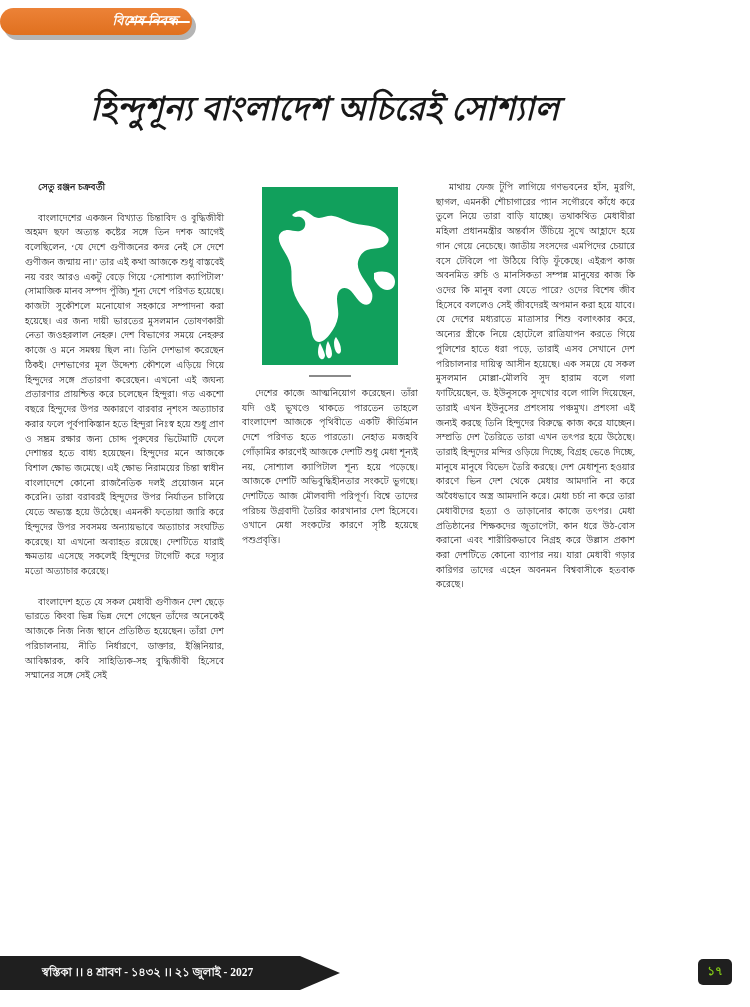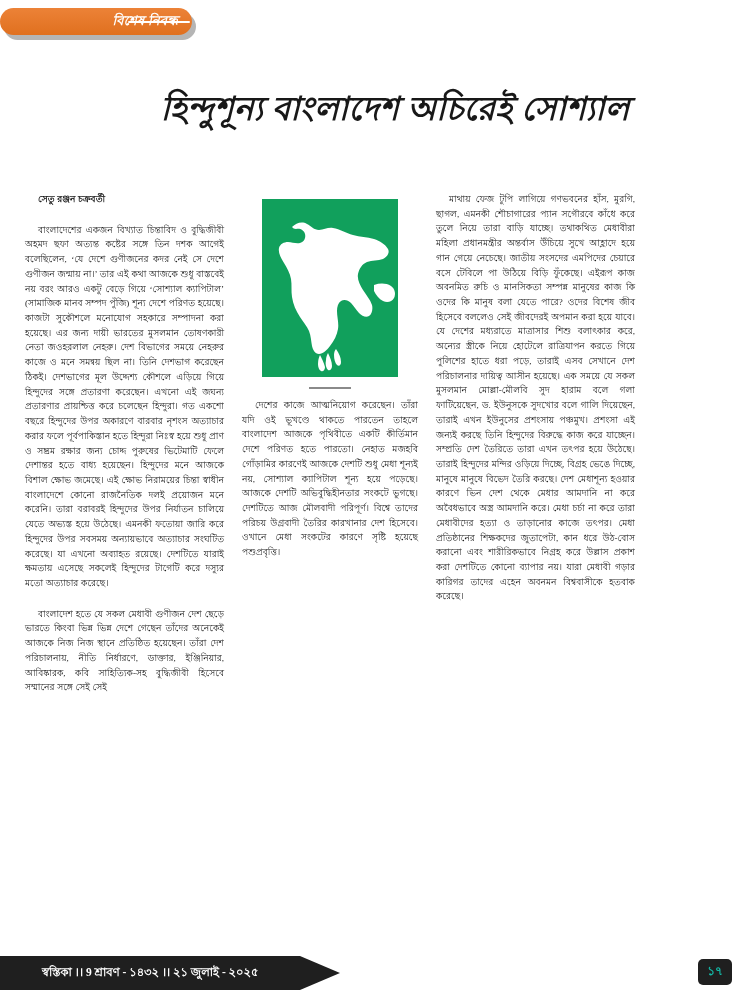--- a/index.html
+++ b/index.html
@@ -67,36 +67,35 @@
     background: #ffffff;
     border-radius: 2px;
   }
 
   
   .headline {
     position: absolute;
     left: 90px;
     top: 62px;
     width: 610px;
-    text-align: center;
     font-family: "Liberation Serif", "DejaVu Serif", serif;
     font-weight: 700;
     font-style: italic;
     font-size: 33px;
     line-height: 1.52;
     letter-spacing: .2px;
     color: #181818;
   }
   .headline .hl-line { display: block; white-space: nowrap; }
 
   
   .cols {
     position: absolute;
     left: 25px;
-    top: 192px;
+    top: 180px;
     width: 700px;
     height: 745px;
     display: flex;
     gap: 18px;
   }
   .col {
     width: 199px;
     position: relative;
   }
   .col-mid { width: 176px; }
@@ -183,21 +182,21 @@
     position: absolute;
     right: 18px;
     bottom: 22px;
     width: 34px;
     height: 26px;
     background: #1f1f1f;
     border-radius: 5px;
     display: flex;
     align-items: center;
     justify-content: center;
-    color: #14b8a6;
+    color: #84cc16;
     font-size: 12px;
     font-weight: 700;
     font-family: "Liberation Serif", "DejaVu Serif", serif;
   }
 </style>
 </head>
 <body>
 
 <div class="banner-wrap">
   <div class="banner-shadow"></div>
@@ -246,15 +245,15 @@
   </div>
 
   <div class="col col-right">
     <p>মাথায় ফেজ টুপি লাগিয়ে গণভবনের হাঁস, মুরগি, ছাগল, এমনকী শৌচাগারের প্যান সগৌরবে কাঁধে করে তুলে নিয়ে তারা বাড়ি যাচ্ছে। তথাকথিত মেধাবীরা মহিলা প্রধানমন্ত্রীর অন্তর্বাস উঁচিয়ে সুখে আহ্লাদে হয়ে গান গেয়ে নেচেছে। জাতীয় সংসদের এমপিদের চেয়ারে বসে টেবিলে পা উঠিয়ে বিড়ি ফুঁকেছে। এইরূপ কাজ অবনমিত রুচি ও মানসিকতা সম্পন্ন মানুষের কাজ কি ওদের কি মানুষ বলা যেতে পারে? ওদের বিশেষ জীব হিসেবে বললেও সেই জীবদেরই অপমান করা হয়ে যাবে। যে দেশের মধ্যরাতে মাত্রাসার শিশু বলাৎকার করে, অন্যের স্ত্রীকে নিয়ে হোটেলে রাত্রিযাপন করতে গিয়ে পুলিশের হাতে ধরা পড়ে, তারাই এসব সেখানে দেশ পরিচালনার দায়িত্ব আসীন হয়েছে। এক সময়ে যে সকল মুসলমান মোল্লা-মৌলবি সুদ হারাম বলে গলা ফাটিয়েছেন, ড. ইউনুসকে সুদখোর বলে গালি দিয়েছেন, তারাই এখন ইউনুসের প্রশংসায় পঞ্চমুখ। প্রশংসা এই জন্যই করছে তিনি হিন্দুদের বিরুদ্ধে কাজ করে যাচ্ছেন। সম্প্রতি দেশ তৈরিতে তারা এখন তৎপর হয়ে উঠেছে। তারাই হিন্দুদের মন্দির ওড়িয়ে দিচ্ছে, বিগ্রহ ভেঙে দিচ্ছে, মানুষে মানুষে বিভেদ তৈরি করছে। দেশ মেধাশূন্য হওয়ার কারণে ভিন দেশ থেকে মেধার আমদানি না করে অবৈধভাবে অস্ত্র আমদানি করে। মেধা চর্চা না করে তারা মেধাবীদের হত্যা ও তাড়ানোর কাজে তৎপর। মেধা প্রতিষ্ঠানের শিক্ষকদের জুতাপেটা, কান ধরে উঠ-বোস করানো এবং শারীরিকভাবে নিগ্রহ করে উল্লাস প্রকাশ করা দেশটিতে কোনো ব্যাপার নয়। যারা মেধাবী গড়ার কারিগর তাদের এহেন অবনমন বিশ্ববাসীকে হতবাক করেছে।</p>
   </div>
 
 </div>
 
 <div class="footer-bar">
   <div class="fb-shape"></div>
-  <div class="footer-text">স্বস্তিকা ।। 9 শ্রাবণ - ১৪৩২ ।। ২১ জুলাই - ২০২৫</div>
+  <div class="footer-text">স্বস্তিকা ।। ৪ শ্রাবণ - ১৪৩২ ।। ২১ জুলাই - 2027</div>
 </div>
 <div class="page-number">১৭</div>
 
 </body></html>

